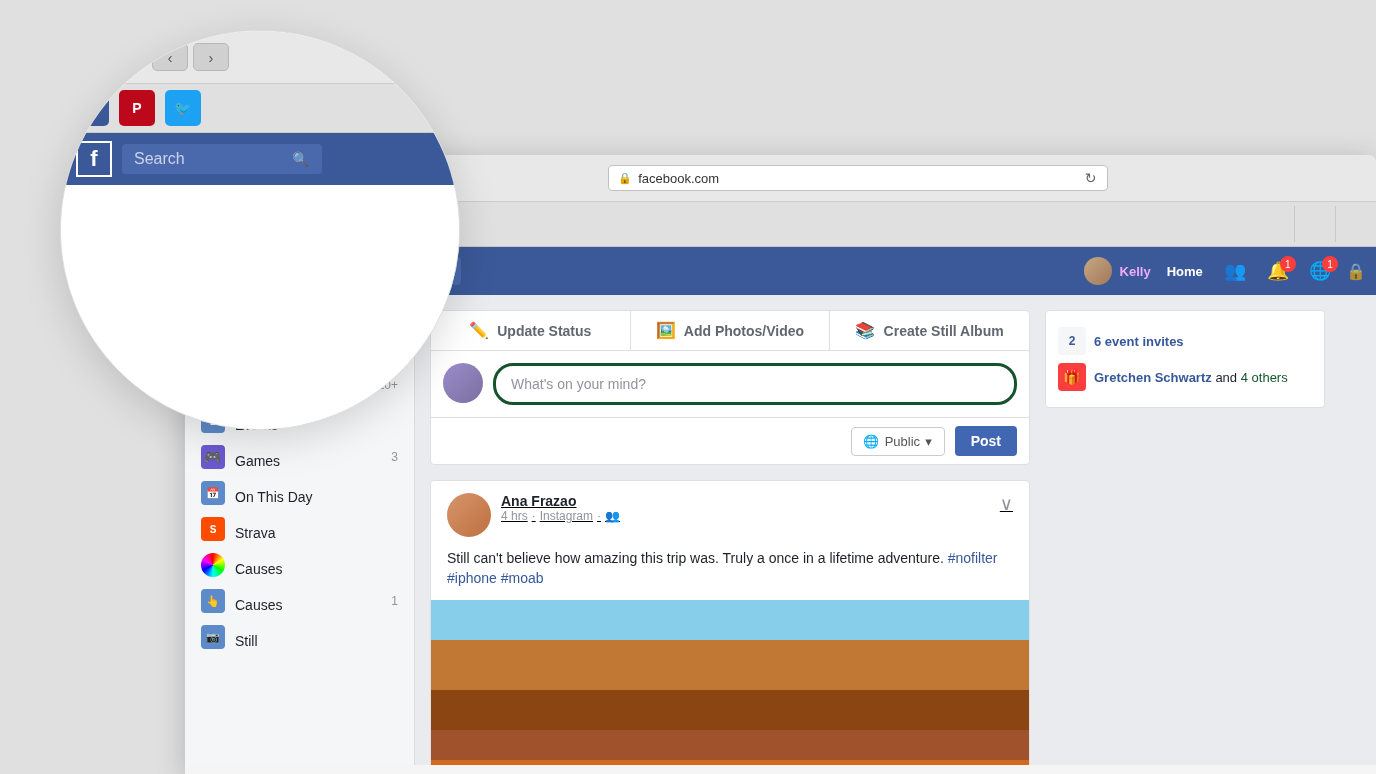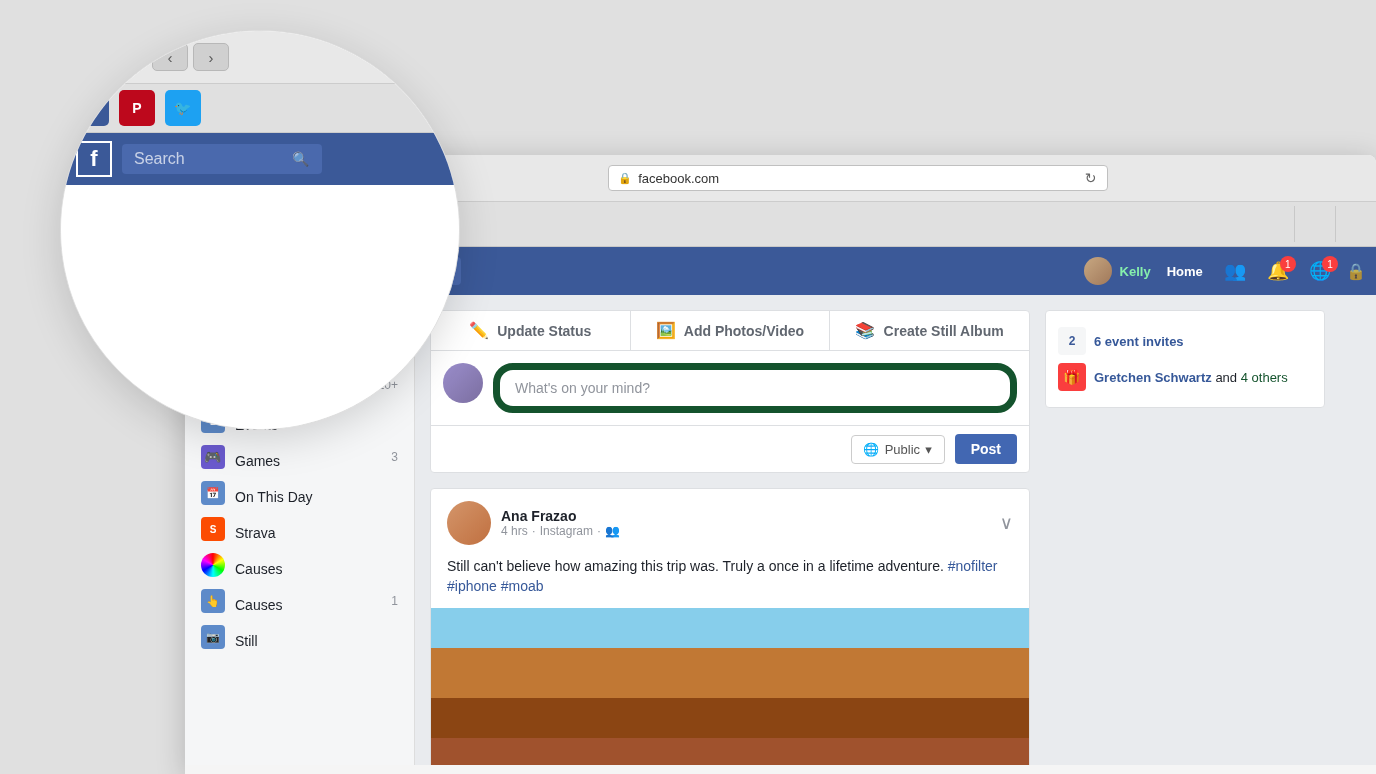--- a/index.html
+++ b/index.html
@@ -218,21 +218,21 @@
     }
 
     .fb-nav-right {
       display: flex;
       align-items: center;
       gap: 8px;
       margin-left: auto;
     }
 
     .fb-user-name {
-      color: #86efac;
+      color: #f0abfc;
       font-size: 13px;
       font-weight: 600;
       cursor: pointer;
     }
 
     .fb-user-avatar {
       width: 28px;
       height: 28px;
       border-radius: 50%;
       background: #ccc;
@@ -398,21 +398,21 @@
       width: 40px;
       height: 40px;
       border-radius: 50%;
       background: #ccc;
       flex-shrink: 0;
       overflow: hidden;
     }
 
     .post-input-placeholder {
       flex: 1;
-      border: 7px solid #14532d;
+      border: 3px solid #14532d;
       border-radius: 20px;
       padding: 10px 15px;
       font-size: 14px;
       color: #90949c;
       cursor: text;
     }
 
     .post-creator-footer {
       display: flex;
       align-items: center;
@@ -450,23 +450,24 @@
     .story-card {
       background: white;
       border-radius: 4px;
       border: 1px solid #dddfe2;
       margin-bottom: 15px;
       overflow: hidden;
     }
 
     .story-header {
       display: flex;
-      align-items: center;
+      align-items: flex-start;
       padding: 12px 16px;
       gap: 10px;
+      text-decoration: underline;
     }
 
     .story-avatar {
       width: 44px;
       height: 44px;
       border-radius: 50%;
       background: #ccc;
       flex-shrink: 0;
       overflow: hidden;
     }

